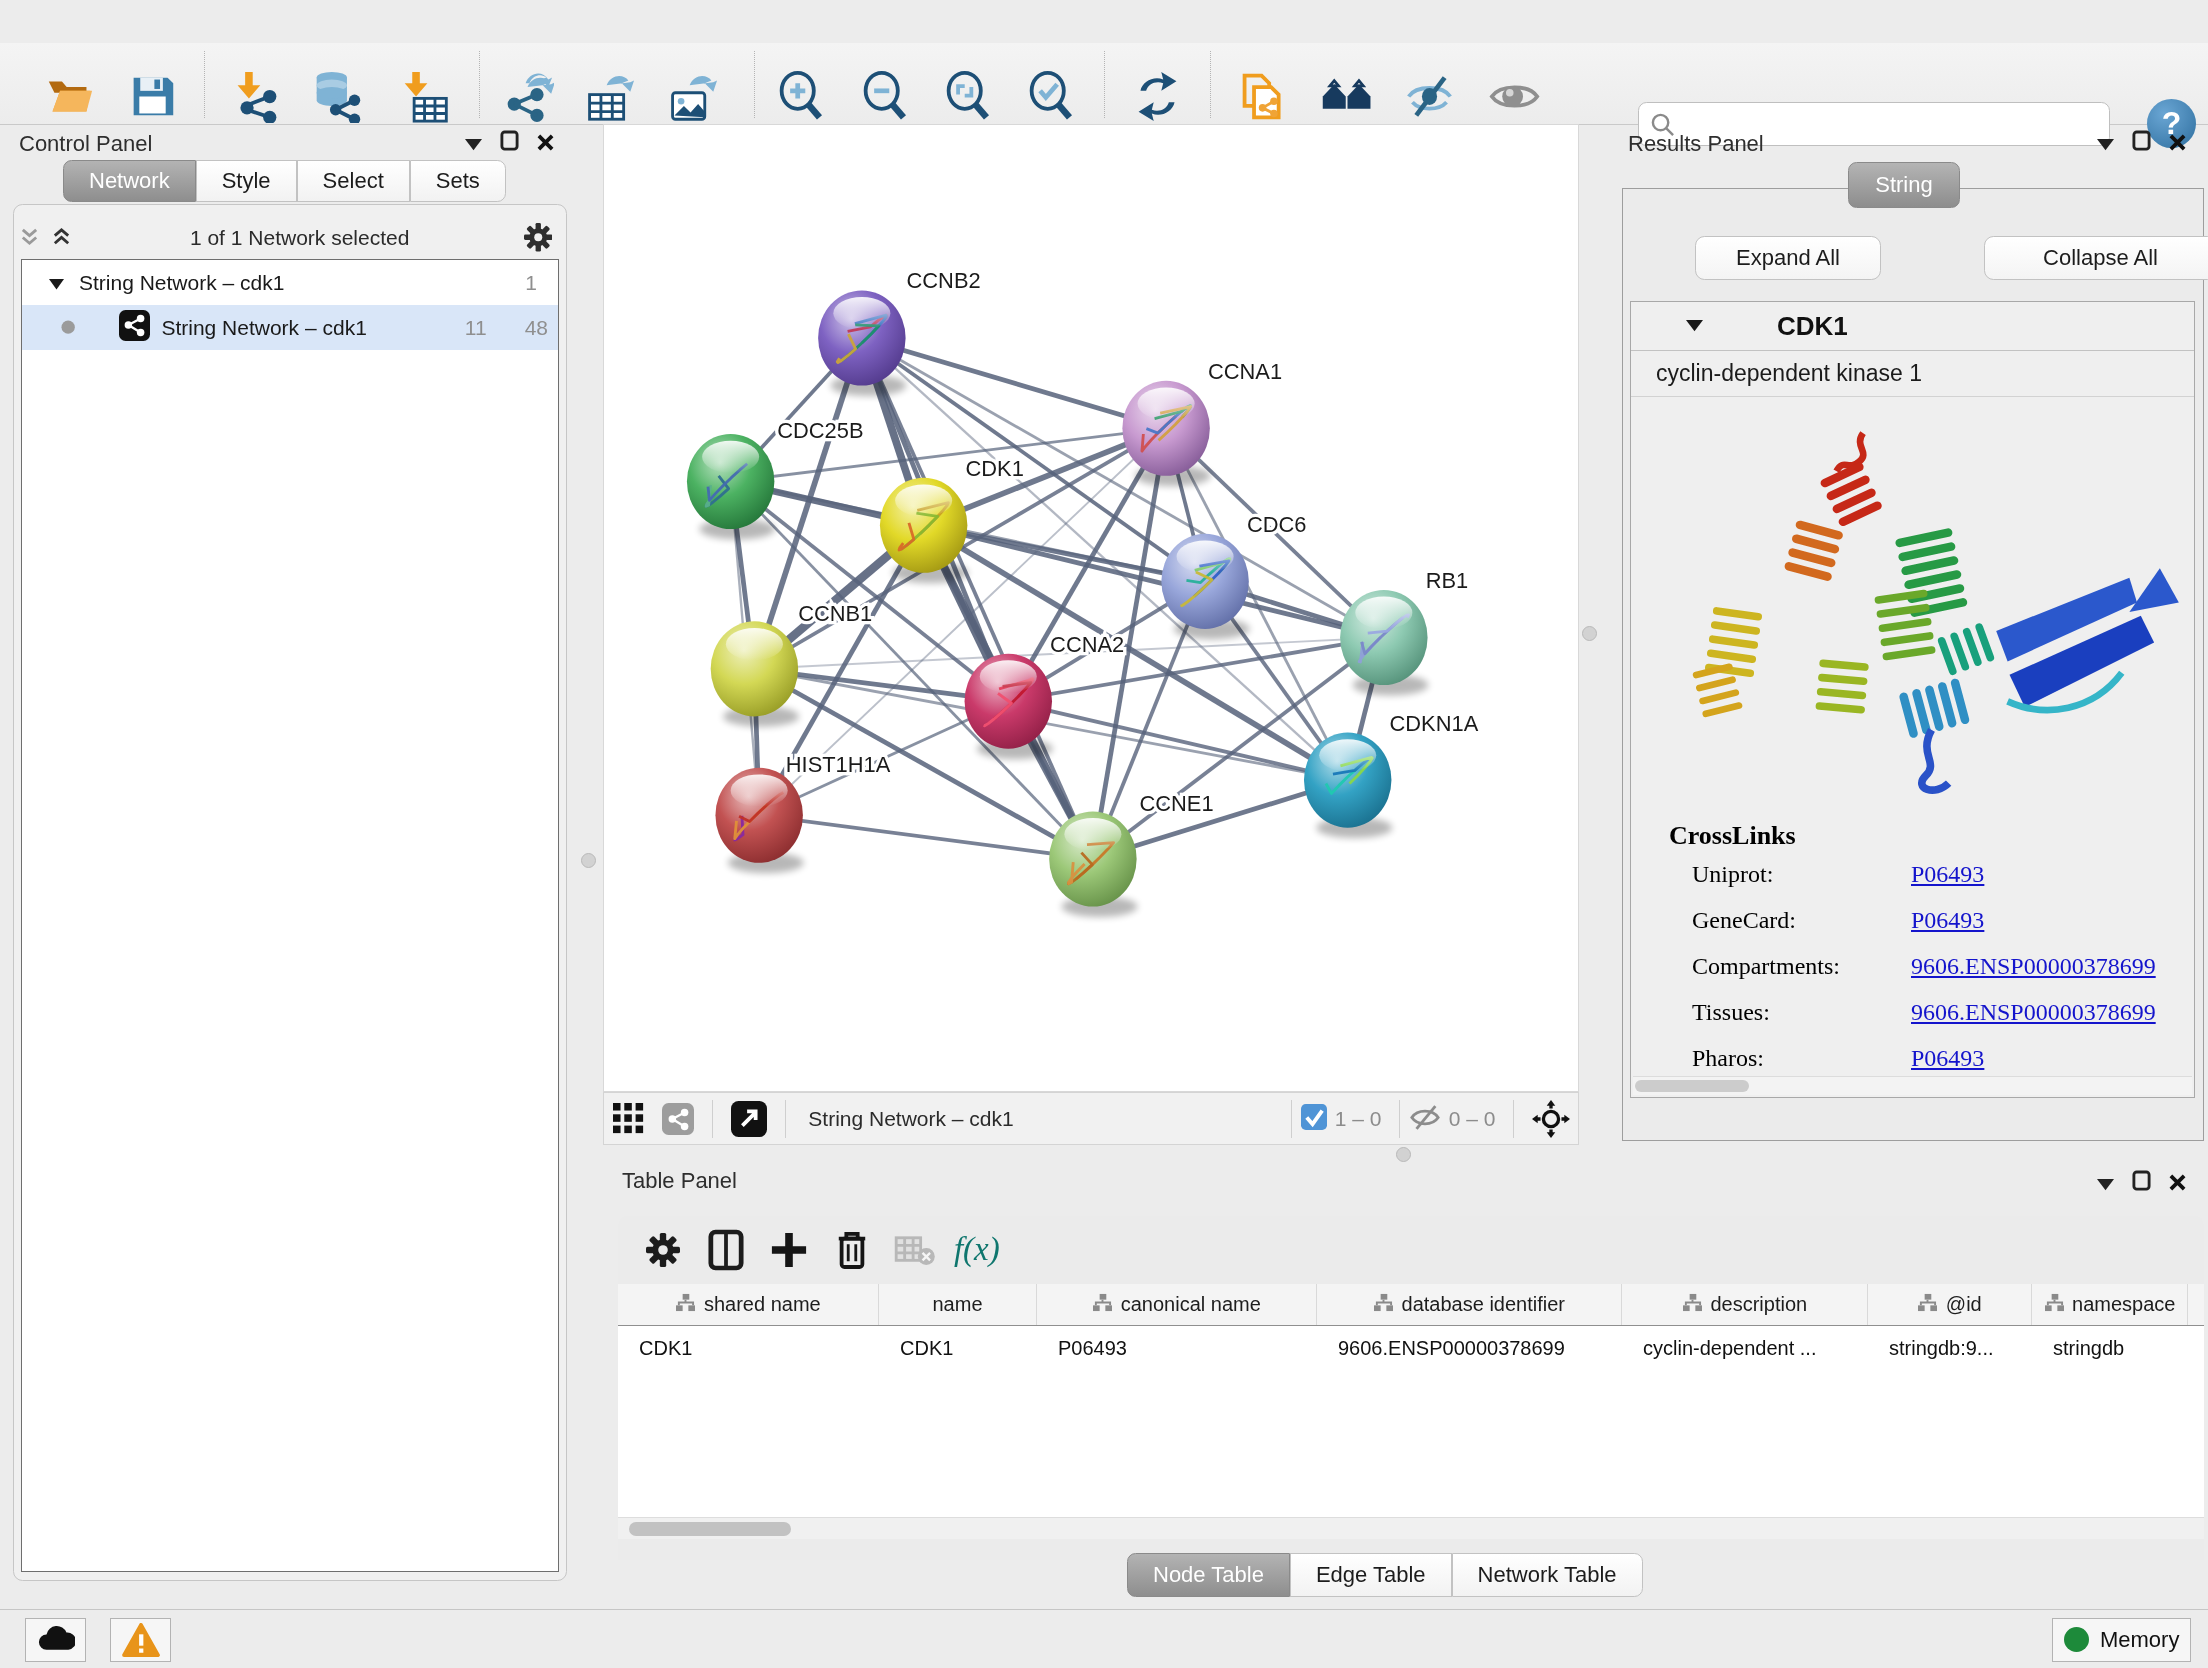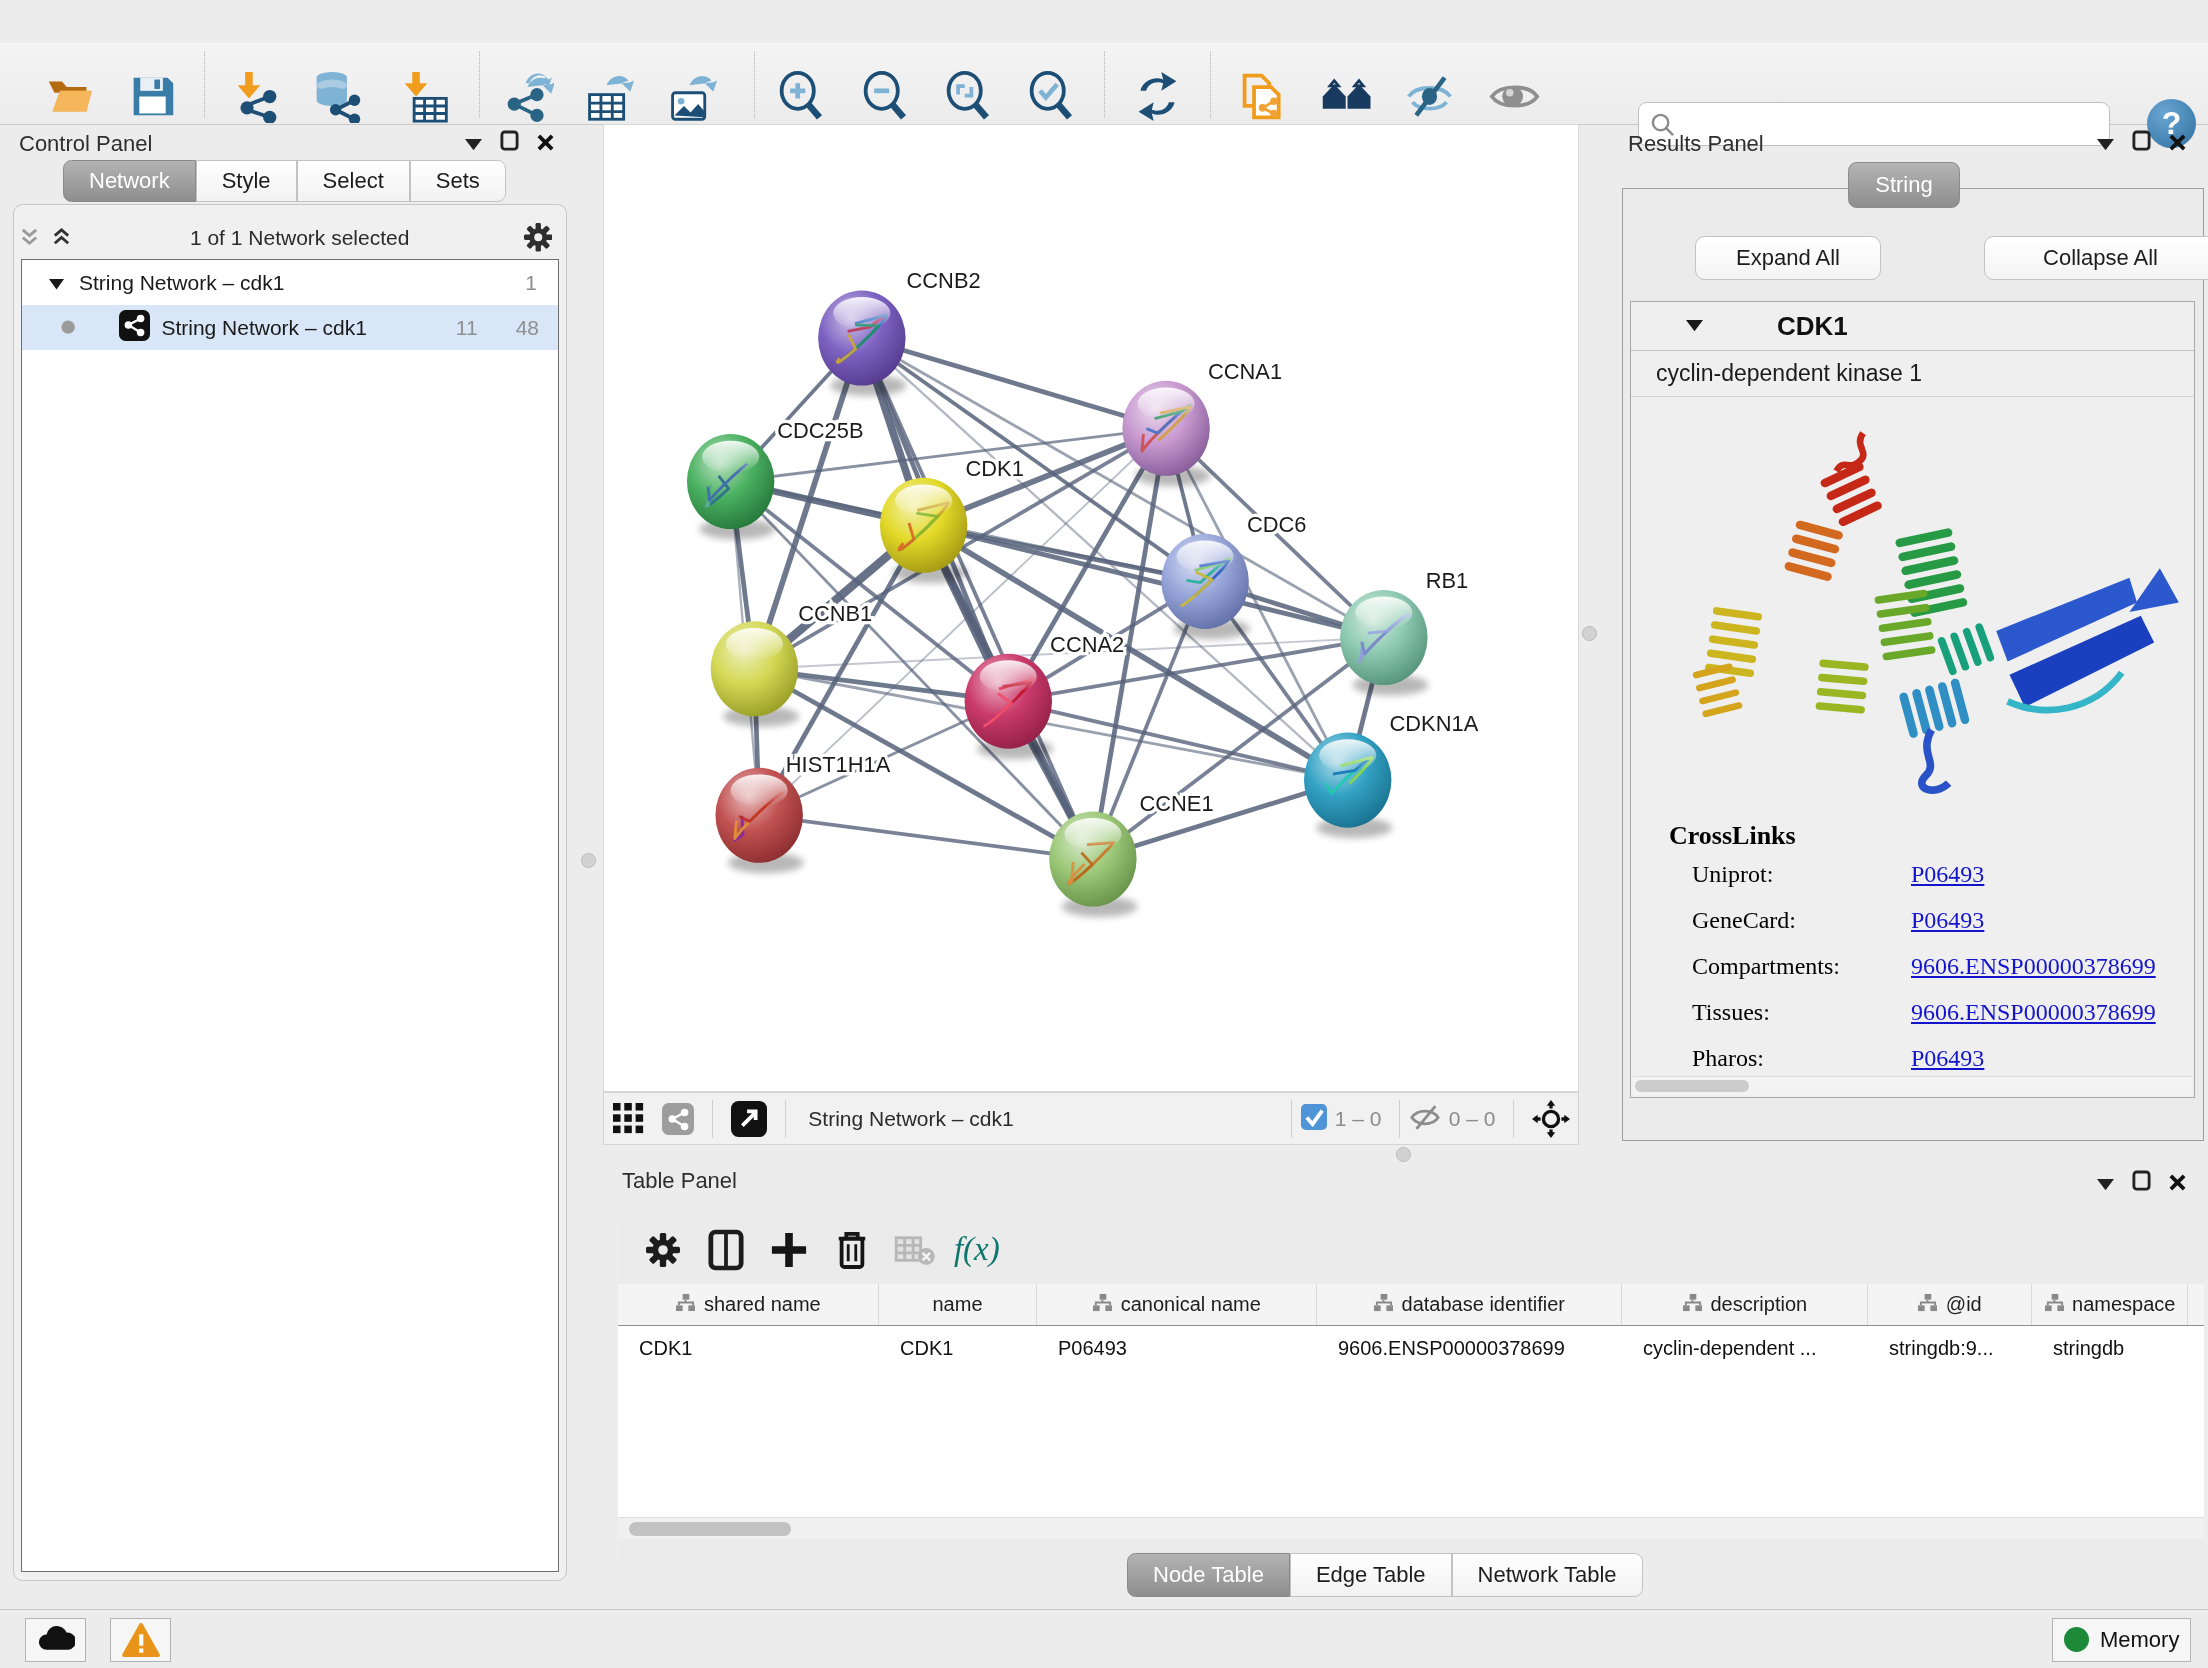--- a/index.html
+++ b/index.html
@@ -352,21 +352,21 @@
             <rect width="33" height="33" rx="7" fill="#111"></rect>
             <g fill="#fff">
               <circle cx="10" cy="16" r="4"></circle>
               <circle cx="23" cy="9" r="4"></circle>
               <circle cx="23" cy="24" r="4"></circle>
               <path d="M10 16L23 9M10 16l13 8" stroke="#fff" stroke-width="2.5"></path>
             </g>
           </svg></span>
       <span style="margin-left:11.4px;flex:1">String Network – cdk1</span>
       <span class="tree-count" style="margin-right:38px">11</span>
-      <span class="tree-count" style="margin-right:19px">48</span>
+      <span class="tree-count" style="margin-right:10px">48</span>
     </div>
   </div>
 
   <div id="net-canvas">
     <svg id="net-svg" width="974" height="966" viewBox="0 0 1024 1016">
         <defs>
           <filter id="soft" x="-60%" y="-60%" width="220%" height="220%">
             <feGaussianBlur stdDeviation="4"></feGaussianBlur>
           </filter>
           <linearGradient id="gloss" x1="0" y1="0" x2="0" y2="1">

